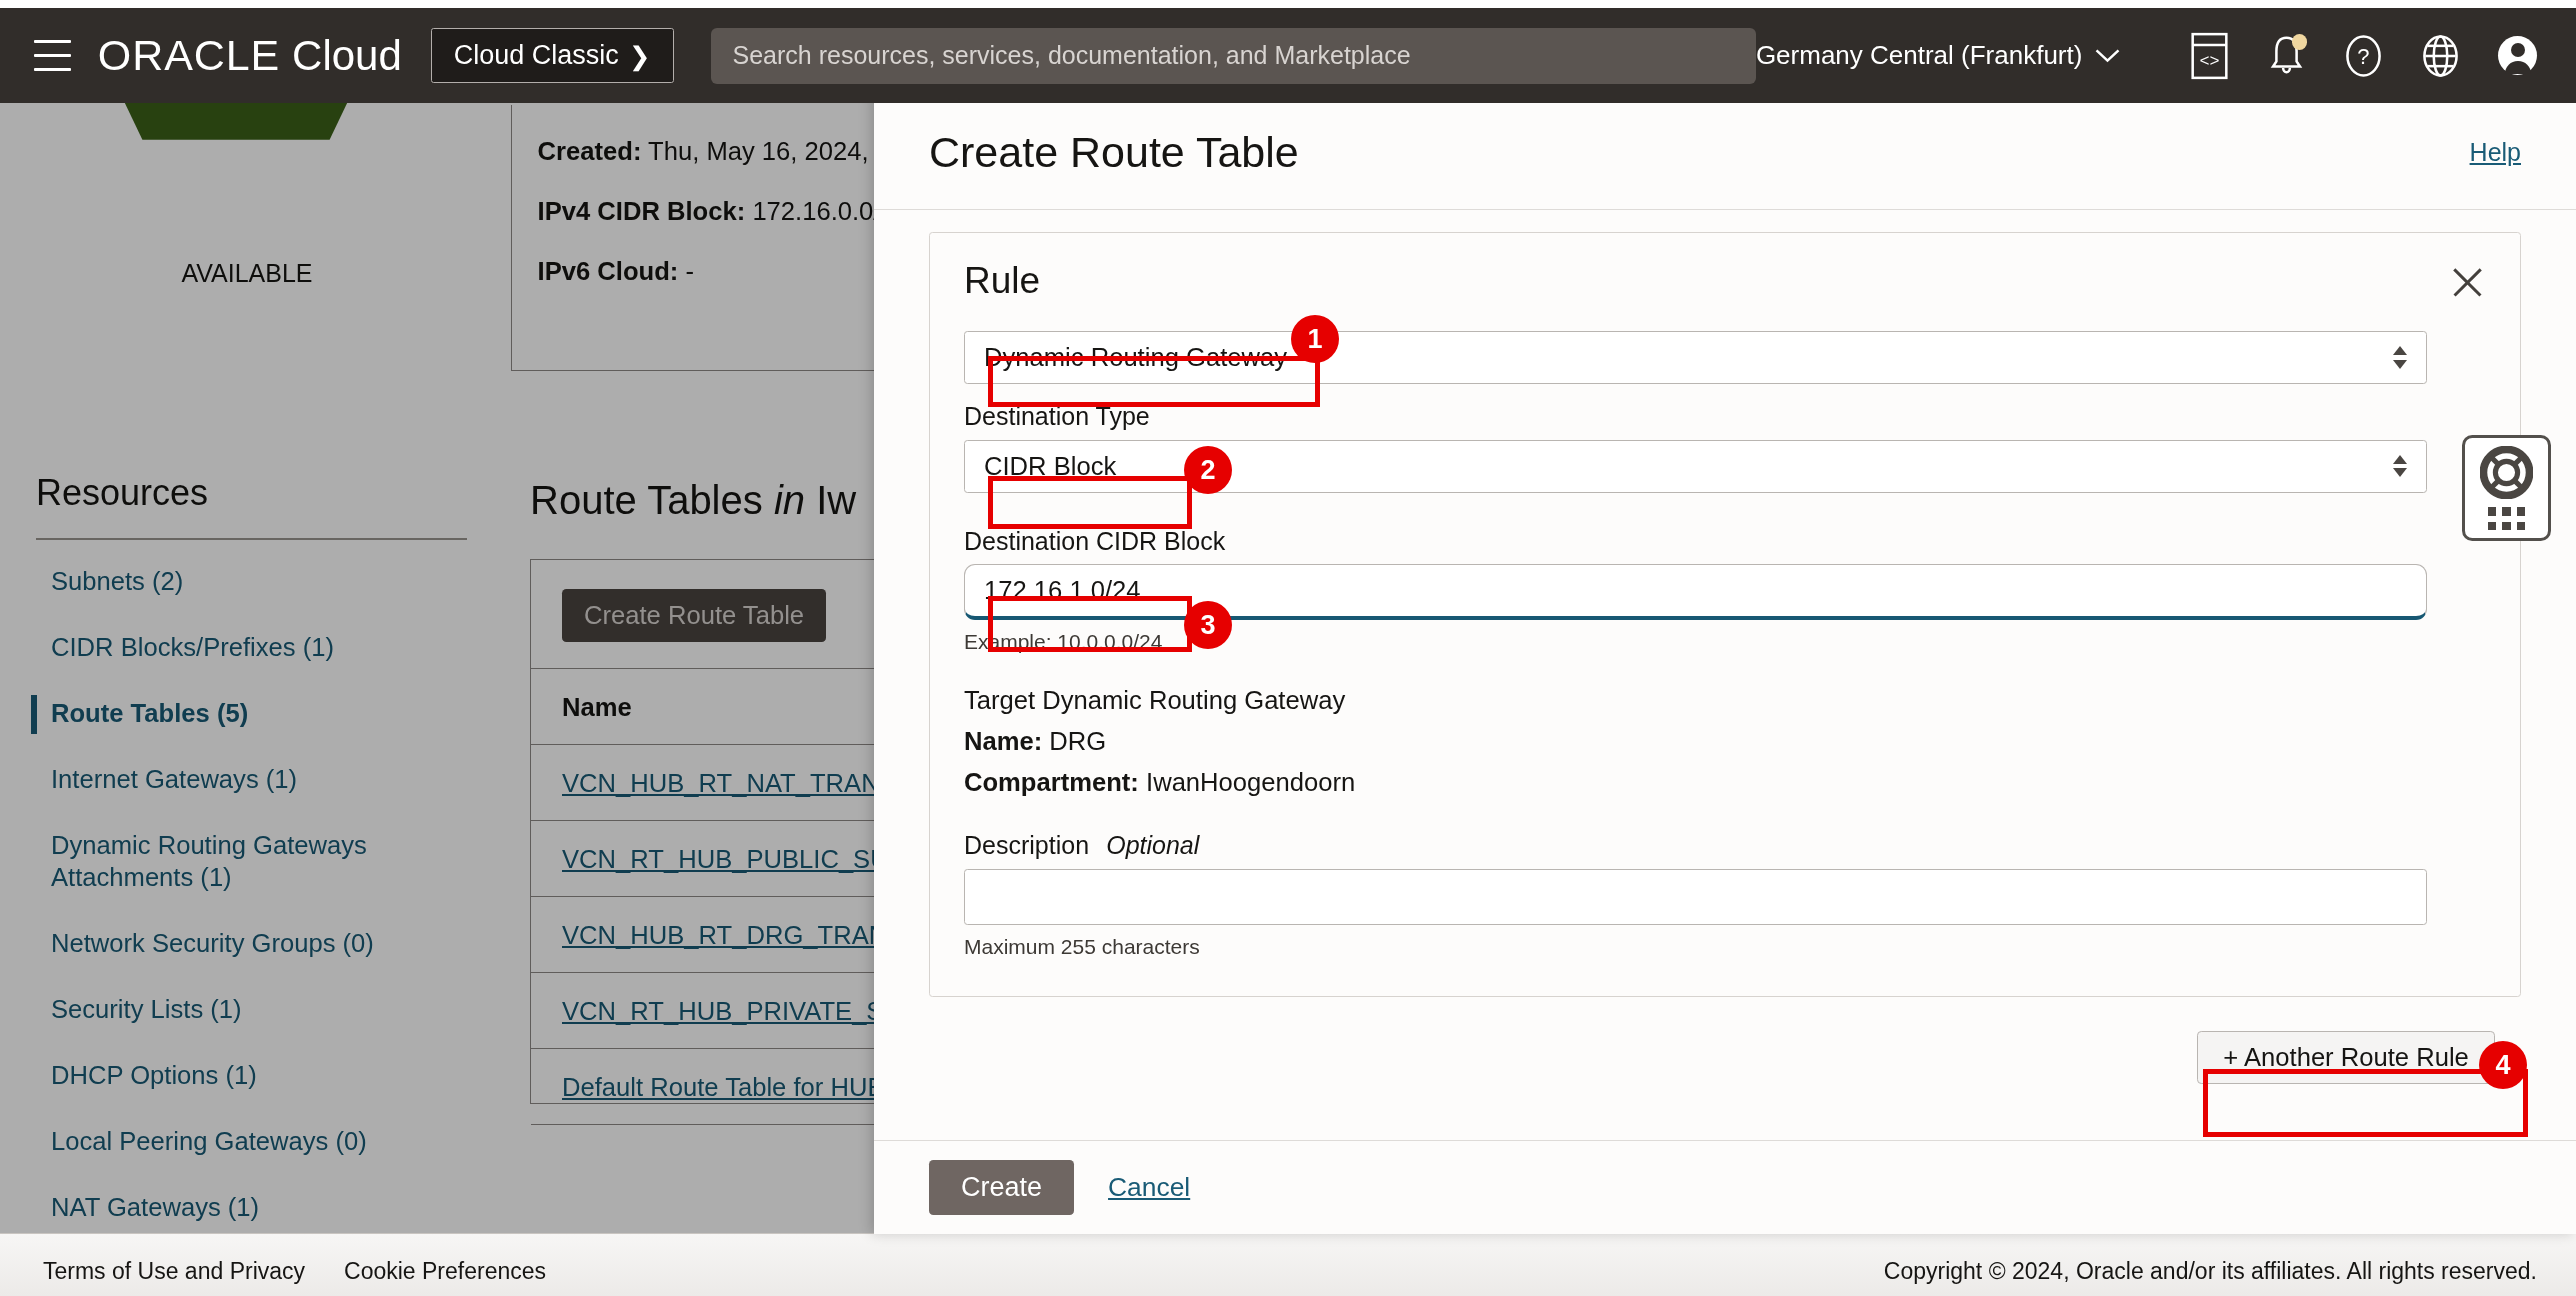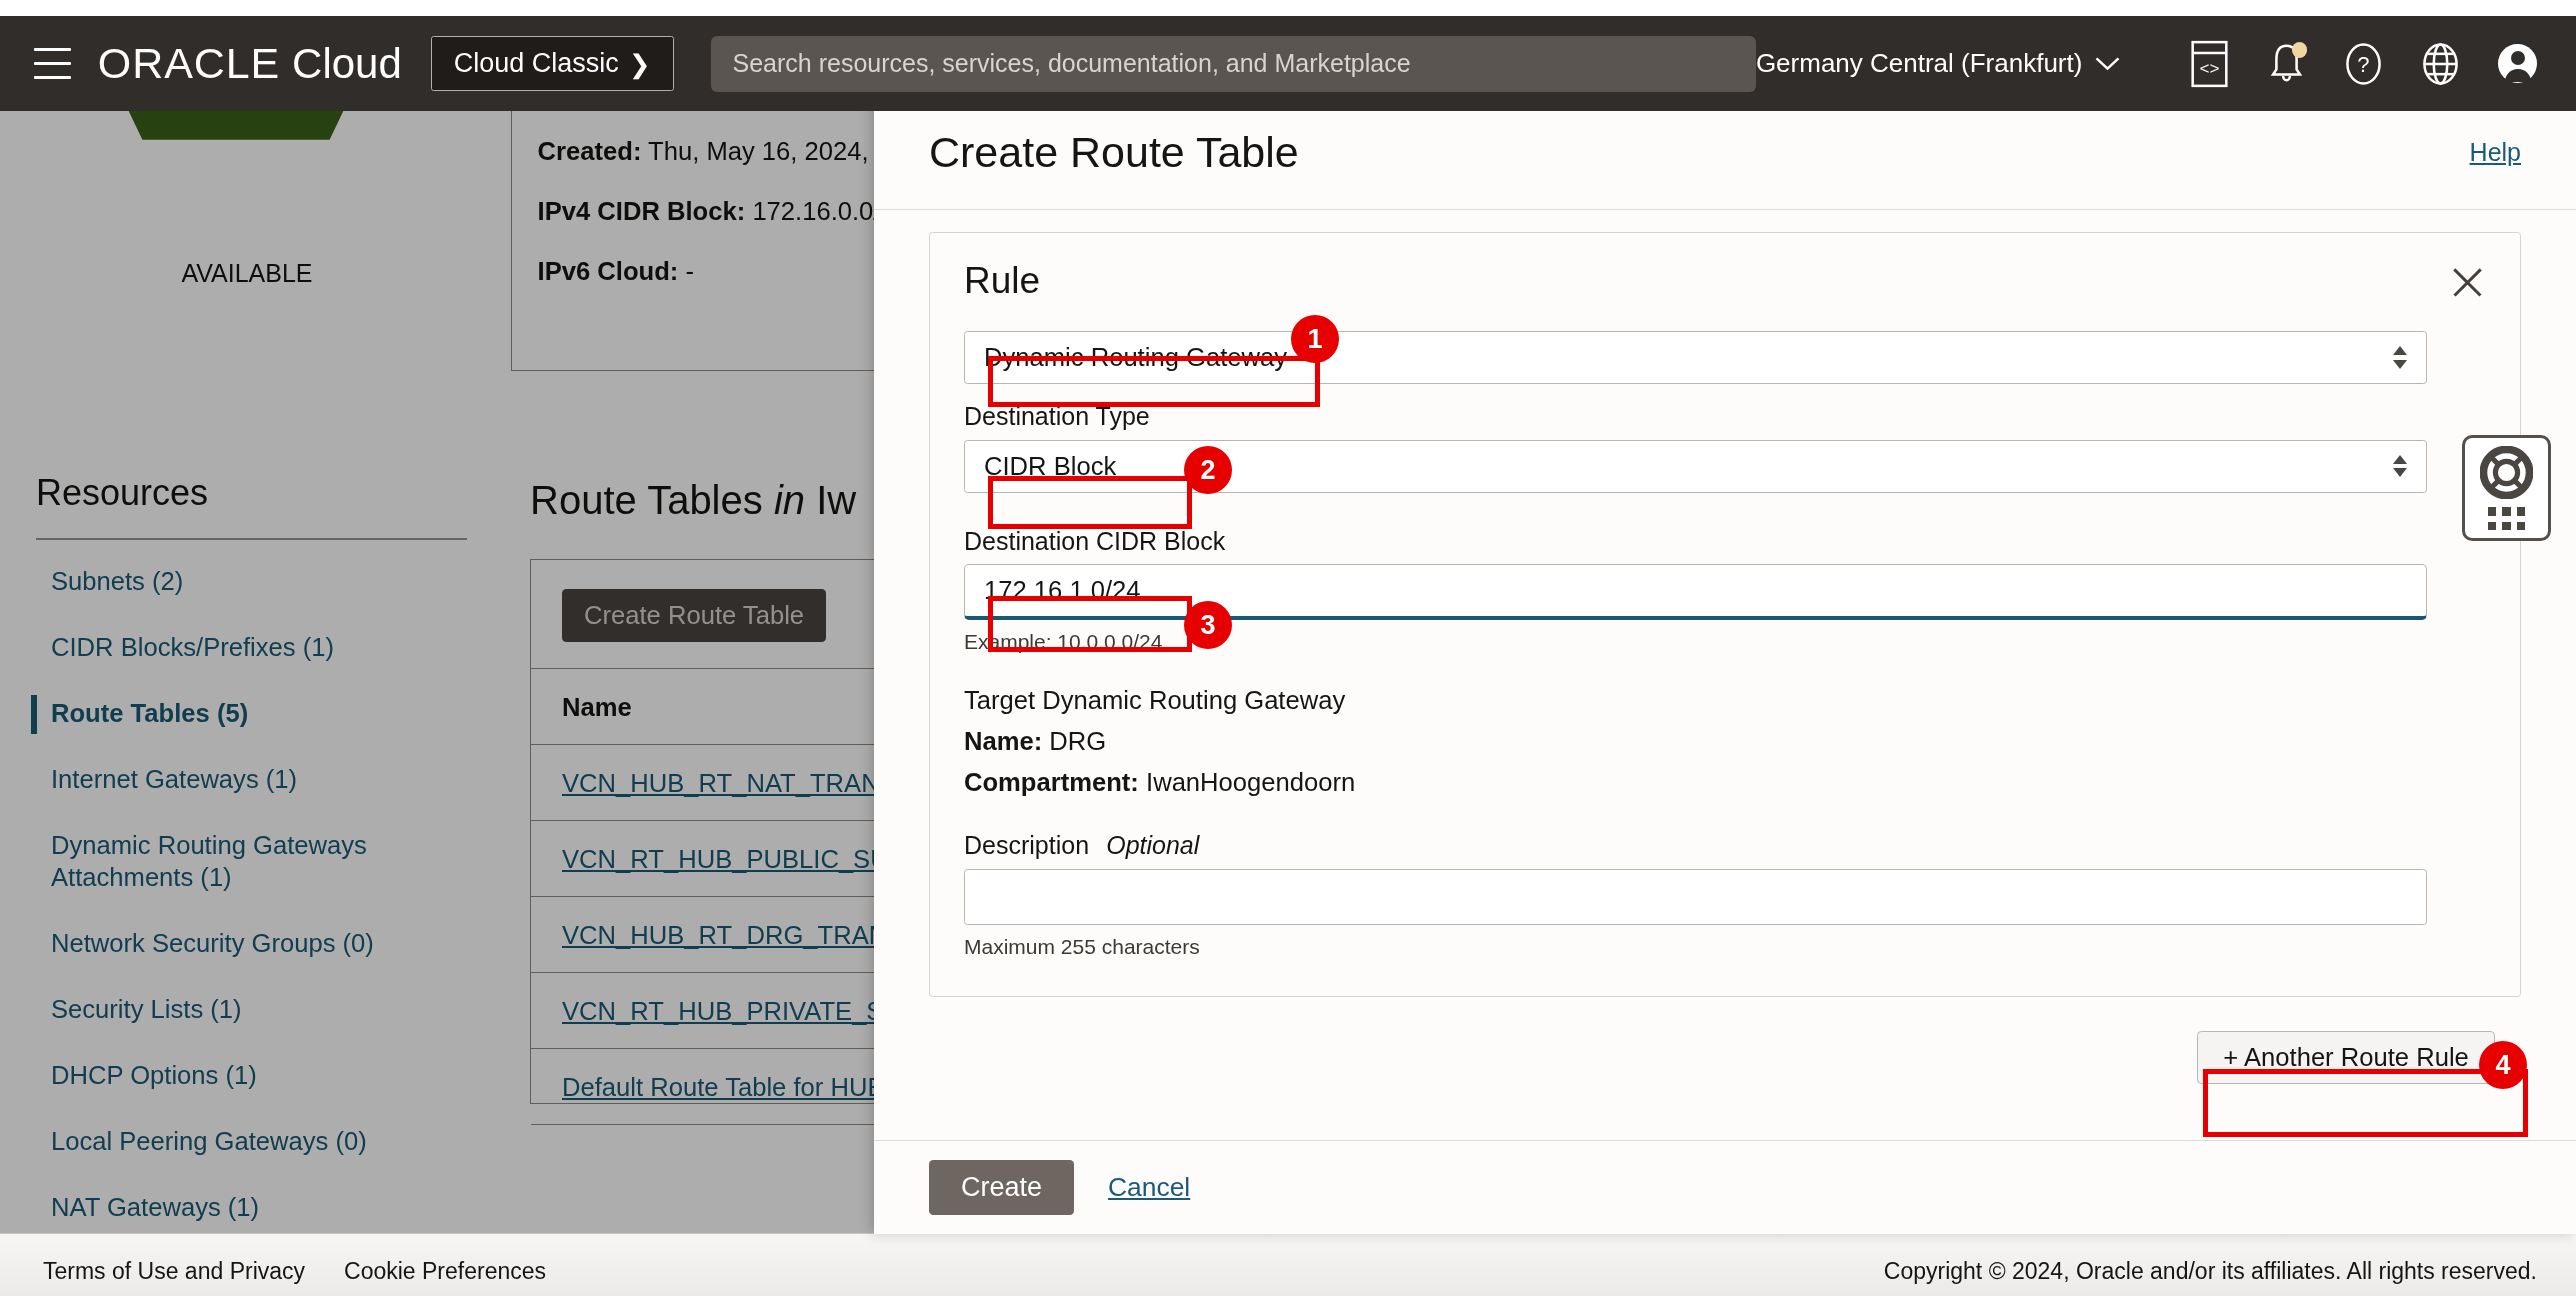--- a/index.html
+++ b/index.html
@@ -6,21 +6,21 @@
   html, body {
     width: 2576px; height: 1297px;
     font-family: "Liberation Sans", sans-serif;
     overflow: hidden;
     background: #fff;
   }
   #root { position: relative; width: 2576px; height: 1297px; }
 
   
   .topbar {
-    position: absolute; top: 16px; left: 0; width: 2576px; height: 95px;
+    position: absolute; top: 8px; left: 0; width: 2576px; height: 95px;
     background: #312d2a; display: flex; align-items: center;
     padding: 0 25.6px; z-index: 60;
   }
   .hamburger { width: 39px; height: 31px; margin-left: 8.5px; margin-right: 27px;
     display: flex; flex-direction: column; justify-content: space-between; cursor: pointer; }
   .hamburger span { display:block; height: 3.4px; background: #fff; border-radius: 0.9px; }
   .oracle-logo { display:flex; align-items: baseline; gap: 12px; }
   .oracle-word {
     font-size: 43px; font-weight: 400; color: #fff;
     letter-spacing: 0.9px; font-family: "Liberation Sans", sans-serif;
@@ -149,21 +149,21 @@
     color: #161513; cursor:pointer; position: relative;
   }
   .select-ctl .spin { margin-left:auto; display:flex; flex-direction: column; gap: 4.3px; }
   .select-ctl .spin i { display:block; width:0;height:0; border-left:7.7px solid transparent;
     border-right:7.7px solid transparent; }
   .select-ctl .spin .up { border-bottom: 9.4px solid #4a4642; }
   .select-ctl .spin .dn { border-top: 9.4px solid #4a4642; }
 
   .text-ctl {
     width: 1463px; height: 56px; border: 1.7px solid #b9b5b1; border-bottom: 4.3px solid #175873;
-    border-radius: 5px; background: #fff; display:flex; align-items:center; padding: 0 19px;
+    border-radius: 11px; background: #fff; display:flex; align-items:center; padding: 0 19px;
     font-size: 25.6px; color: #161513;
   }
   .helper { font-size: 21px; color: #3d3935; margin-top: 10.2px; }
   .kv { font-size: 25.6px; color: #161513; margin-top: 12px;}
   .kv b { font-weight: bold; }
   .descbox { width: 1463px; height: 56px; border: 1.7px solid #b9b5b1; border-radius: 3.4px; background:#fff;}
 
   .another-row {
     margin-top: 34px; display:flex; justify-content: flex-end; padding-right: 25.6px; position: relative;
   }

